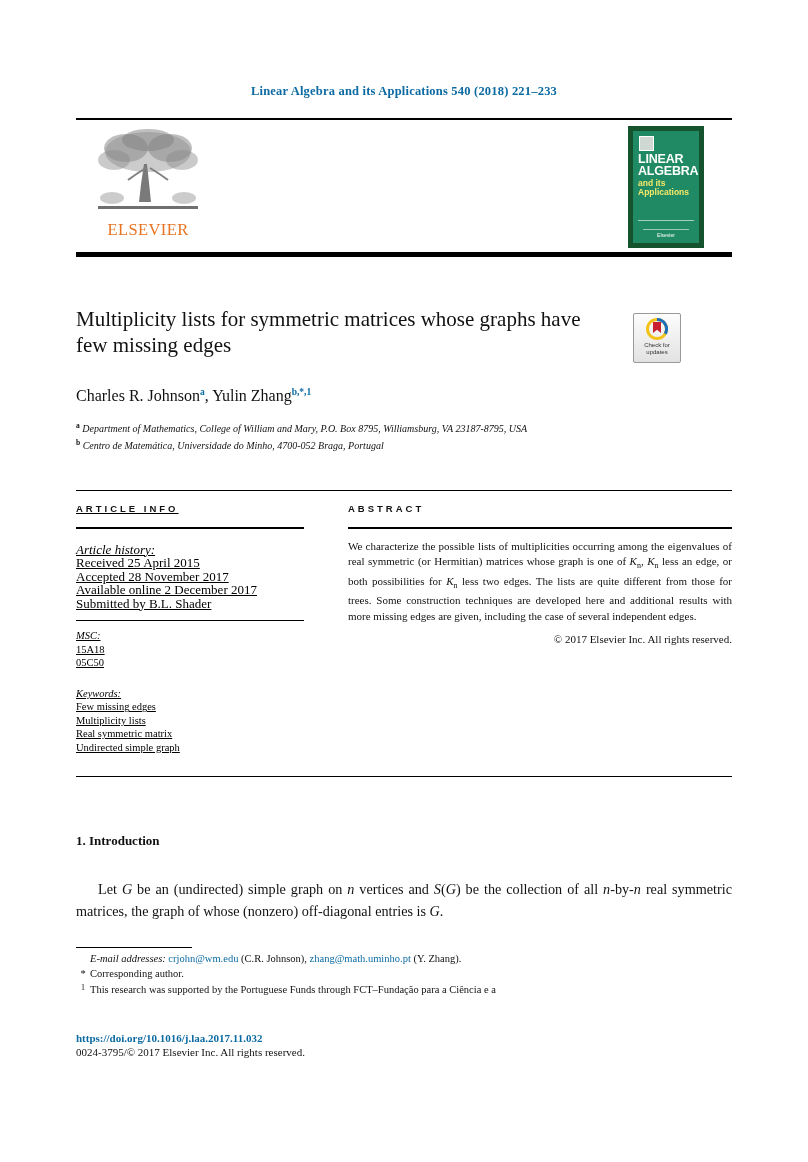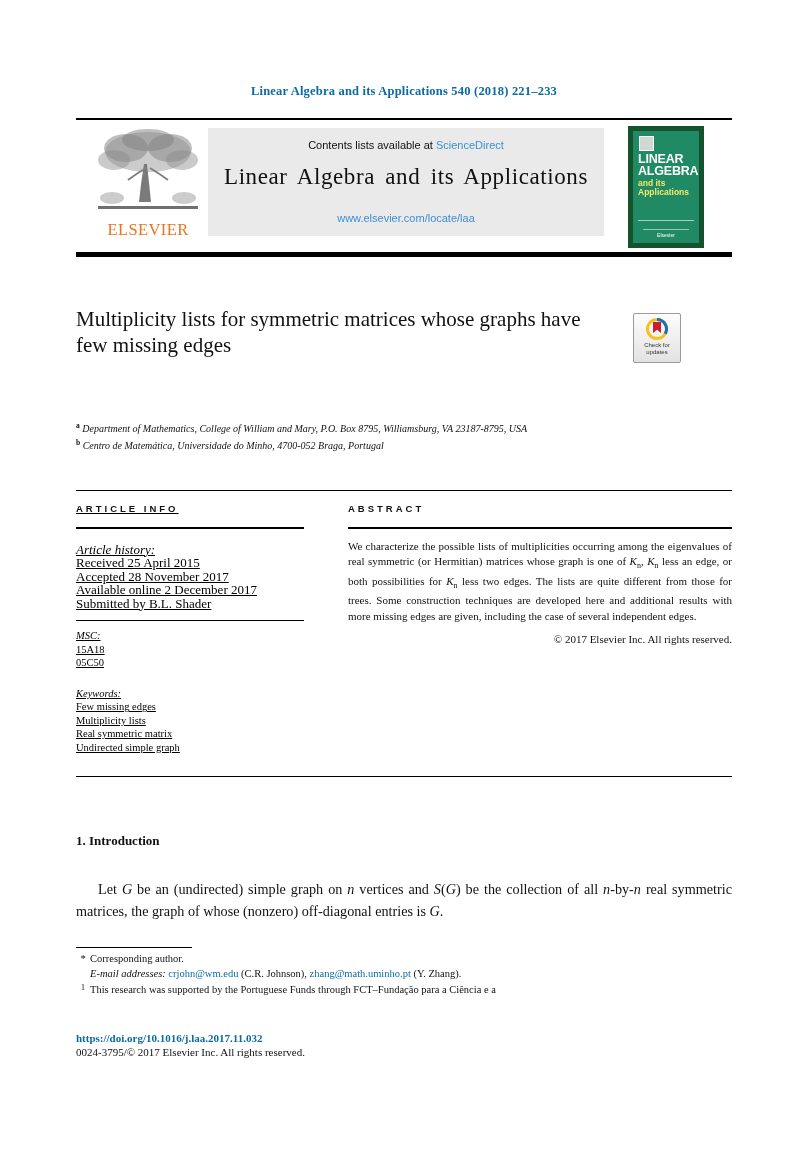--- a/index.html
+++ b/index.html
@@ -414,27 +414,20 @@
           <path d="M50 42 q-10 6 -18 12" stroke="#808080" stroke-width="2" fill="none"></path>
           <path d="M54 42 q10 6 18 12" stroke="#808080" stroke-width="2" fill="none"></path>
           <ellipse cx="16" cy="72" rx="12" ry="6" fill="#9a9a9a" opacity="0.5"></ellipse>
           <ellipse cx="88" cy="72" rx="12" ry="6" fill="#9a9a9a" opacity="0.5"></ellipse>
           <rect x="2" y="80" width="100" height="3" fill="#6f6f6f"></rect>
         </g>
       </svg>
       <div class="wordmark">ELSEVIER</div>
     </div>
 
-    <div class="journal-band">
-      <div class="contents">
-        <span>Contents lists available at </span><span class="sd">ScienceDirect</span>
-      </div>
-      <div class="jtitle">Linear Algebra and its Applications</div>
-      <div class="jurl">www.elsevier.com/locate/laa</div>
-    </div>
 
     <div class="cover">
       <div class="cov-icon"></div>
       <div class="cov-l1">LINEAR</div>
       <div class="cov-l2">ALGEBRA</div>
       <div class="cov-l3">and its</div>
       <div class="cov-l4">Applications</div>
       <div class="cov-rule"></div>
       <div class="cov-foot">
         <div class="fline"></div>
@@ -450,20 +443,23 @@
   <div class="crossmark">
     <svg class="cm-mark" viewBox="0 0 22 22">
       <circle cx="11" cy="11" r="9.5" fill="none" stroke="#f4c21b" stroke-width="3"></circle>
       <path d="M11 1.5 a9.5 9.5 0 0 1 8.2 14.3" fill="none" stroke="#1c6fb8" stroke-width="3"></path>
       <path d="M7 4 h8 v11 l-4 -3.2 l-4 3.2 z" fill="#c8202e"></path>
     </svg>
     <div class="cm-t1">Check for</div>
     <div class="cm-t2">updates</div>
   </div>
 
+  <div class="authors">
+    <span>Charles R. Johnson</span><sup>a</sup>, <span>Yulin Zhang</span><sup>b,*,1</sup>
+  </div>
 
   <div class="affil">
     <div><sup>a</sup> <span>Department of Mathematics, College of William and Mary, P.O. Box 8795, Williamsburg, VA 23187-8795, USA</span></div>
     <div><sup>b</sup> <span>Centro de Matemática, Universidade do Minho, 4700-052 Braga, Portugal</span></div>
   </div>
 
   <div class="hrule-wide" style="top:490px;"></div>
 
   <div class="col-left">
     <div class="sec-head">ARTICLE INFO</div>
@@ -498,21 +494,21 @@
   </div>
 
   <div class="rule-afterabs"></div>
 
   <div class="sec1">1. Introduction</div>
 
   <div class="para"><span class="ind"></span><span>Let </span><i>G</i><span> be an (undirected) simple graph on </span><i>n</i><span> vertices and </span><i>S</i><span>(</span><i>G</i><span>) be the collection of all </span><i>n</i><span>-by-</span><i>n</i><span> real symmetric matrices, the graph of whose (nonzero) off-diagonal entries is </span><i>G</i><span>.</span></div>
 
   <div class="fn-rule"></div>
   <div class="footnotes">
+    <div class="fn l2"><span class="em">E-mail addresses:</span> <span class="lnk">crjohn@wm.edu</span> <span>(C.R. Johnson),</span> <span class="lnk">zhang@math.uminho.pt</span> <span>(Y. Zhang).</span></div>
     <div class="fn"><span class="star">*</span><span>Corresponding author.</span></div>
-    <div class="fn l2"><span class="em">E-mail addresses:</span> <span class="lnk">crjohn@wm.edu</span> <span>(C.R. Johnson),</span> <span class="lnk">zhang@math.uminho.pt</span> <span>(Y. Zhang).</span></div>
     <div class="fn fn1"><span class="sup1">1</span><span>This research was supported by the Portuguese Funds through FCT–Fundação para a Ciência e a</span></div>
   </div>
 
   <div class="doi">https://doi.org/10.1016/j.laa.2017.11.032</div>
   <div class="issn">0024-3795/© 2017 Elsevier Inc. All rights reserved.</div>
 
 </div>
 
 </body></html>

